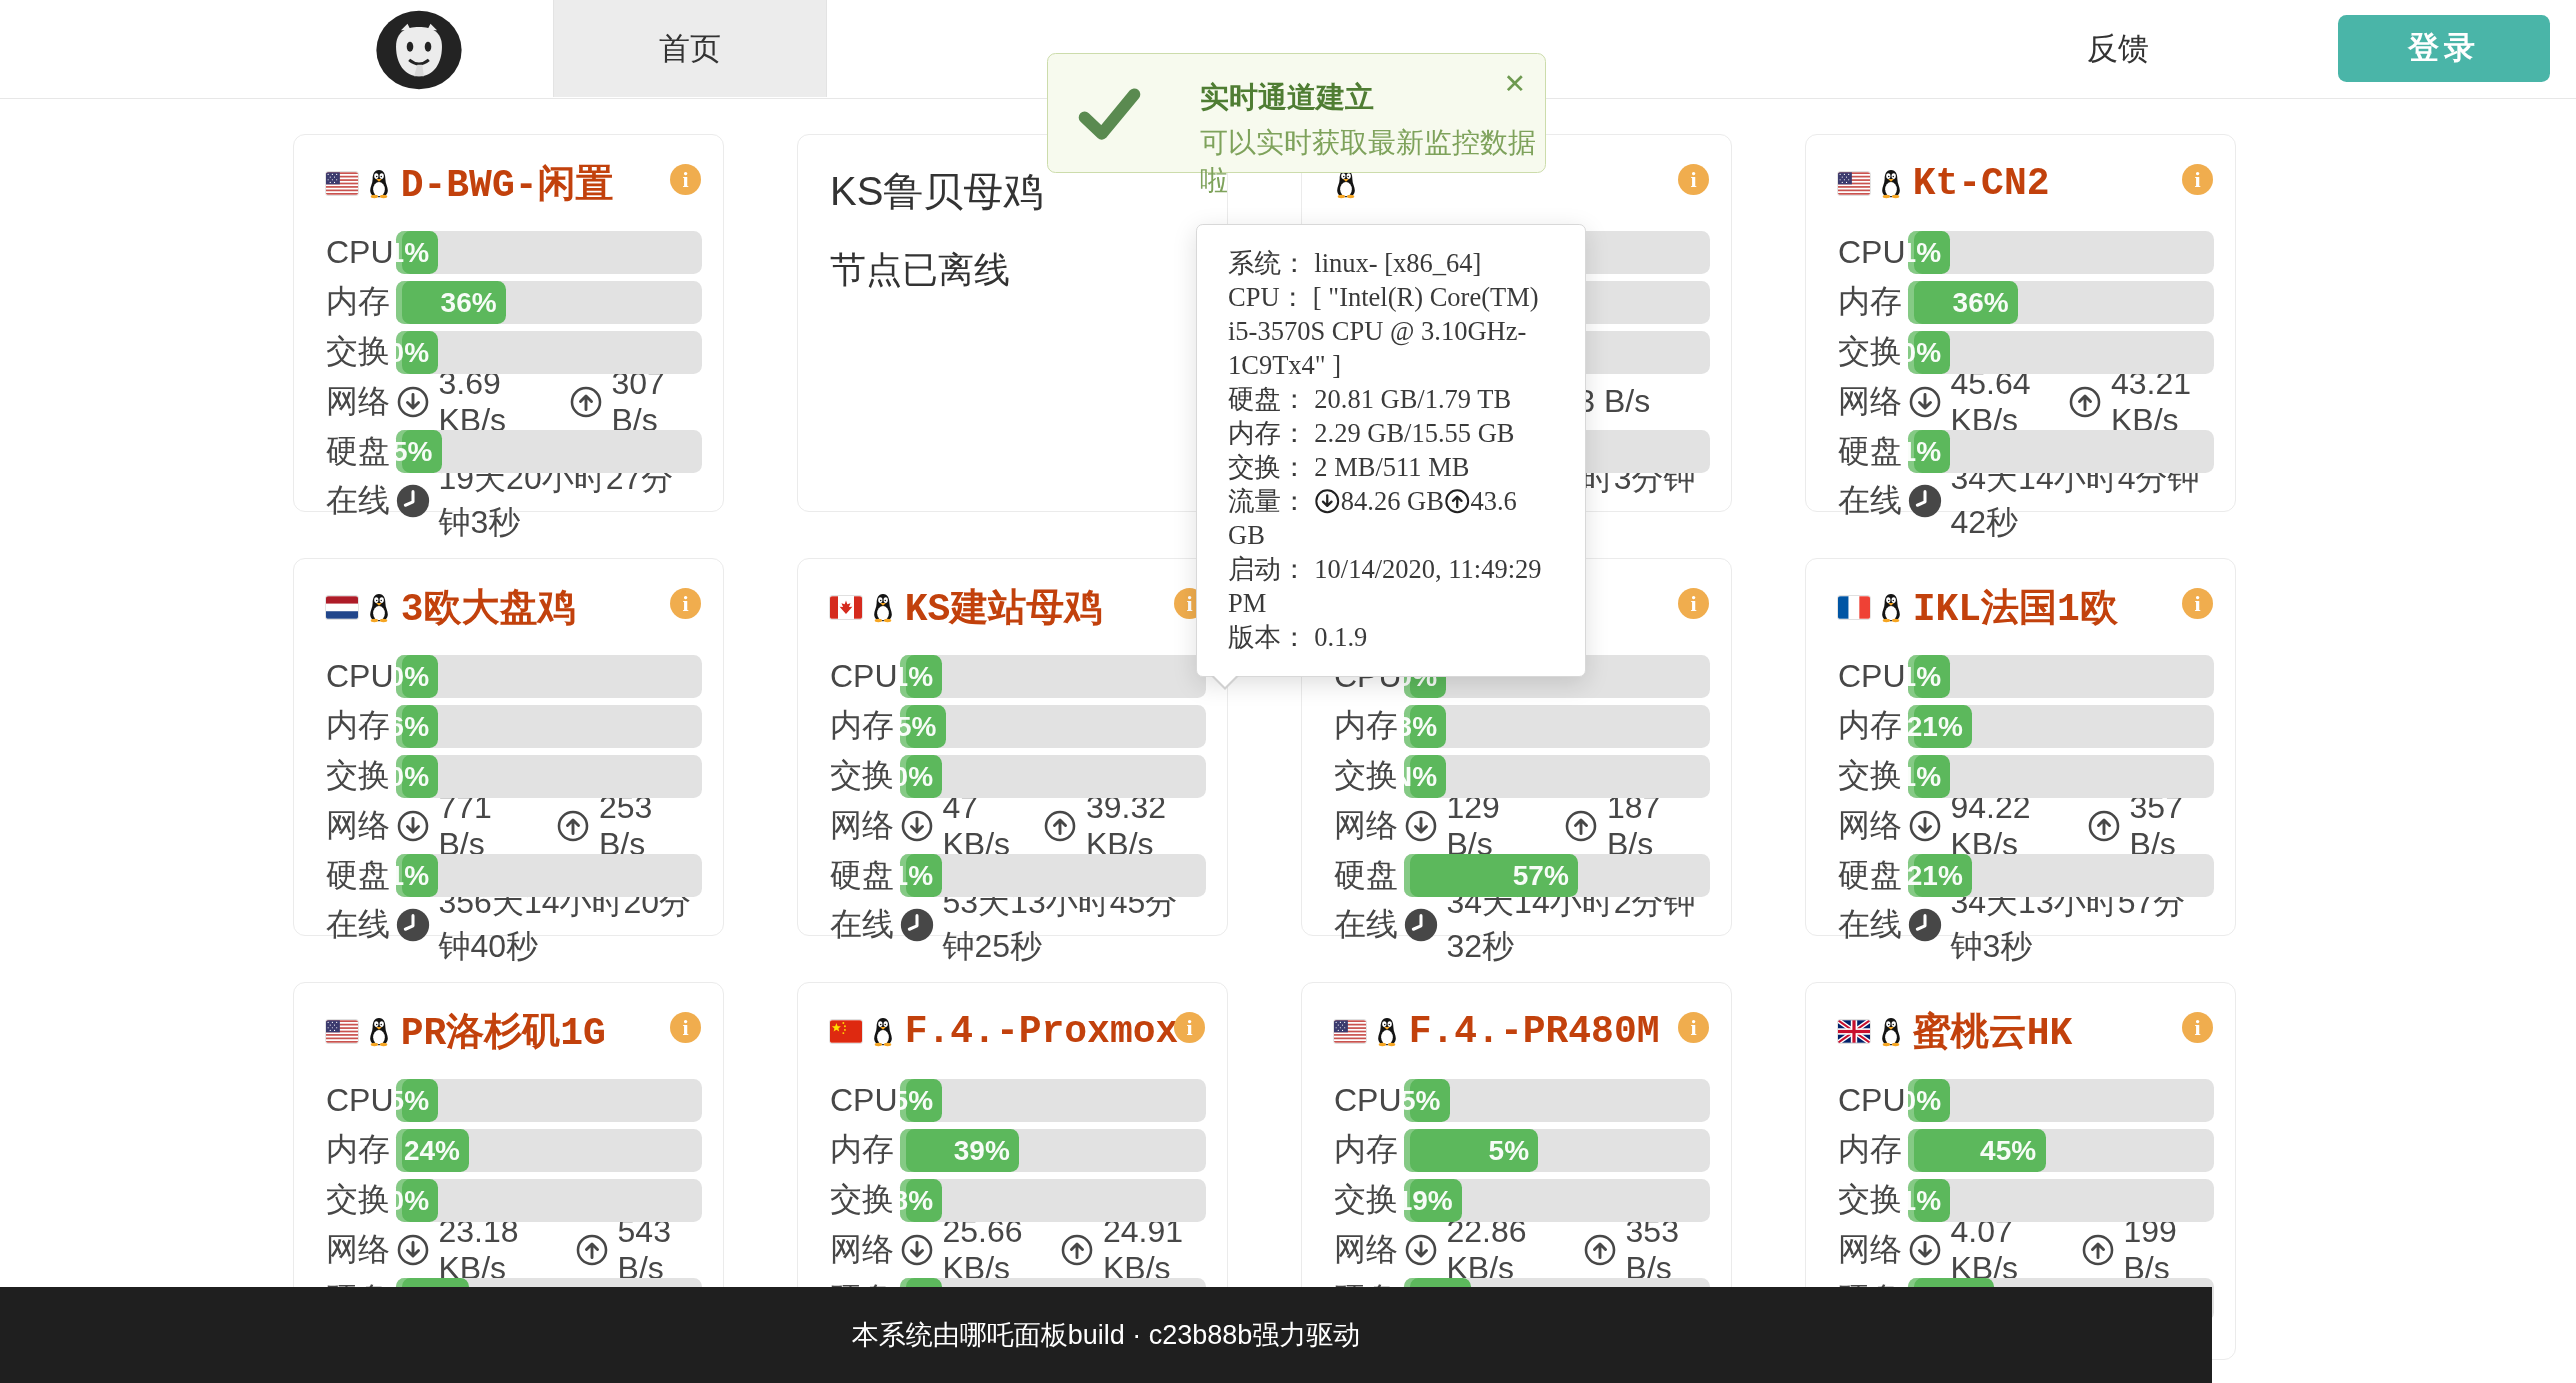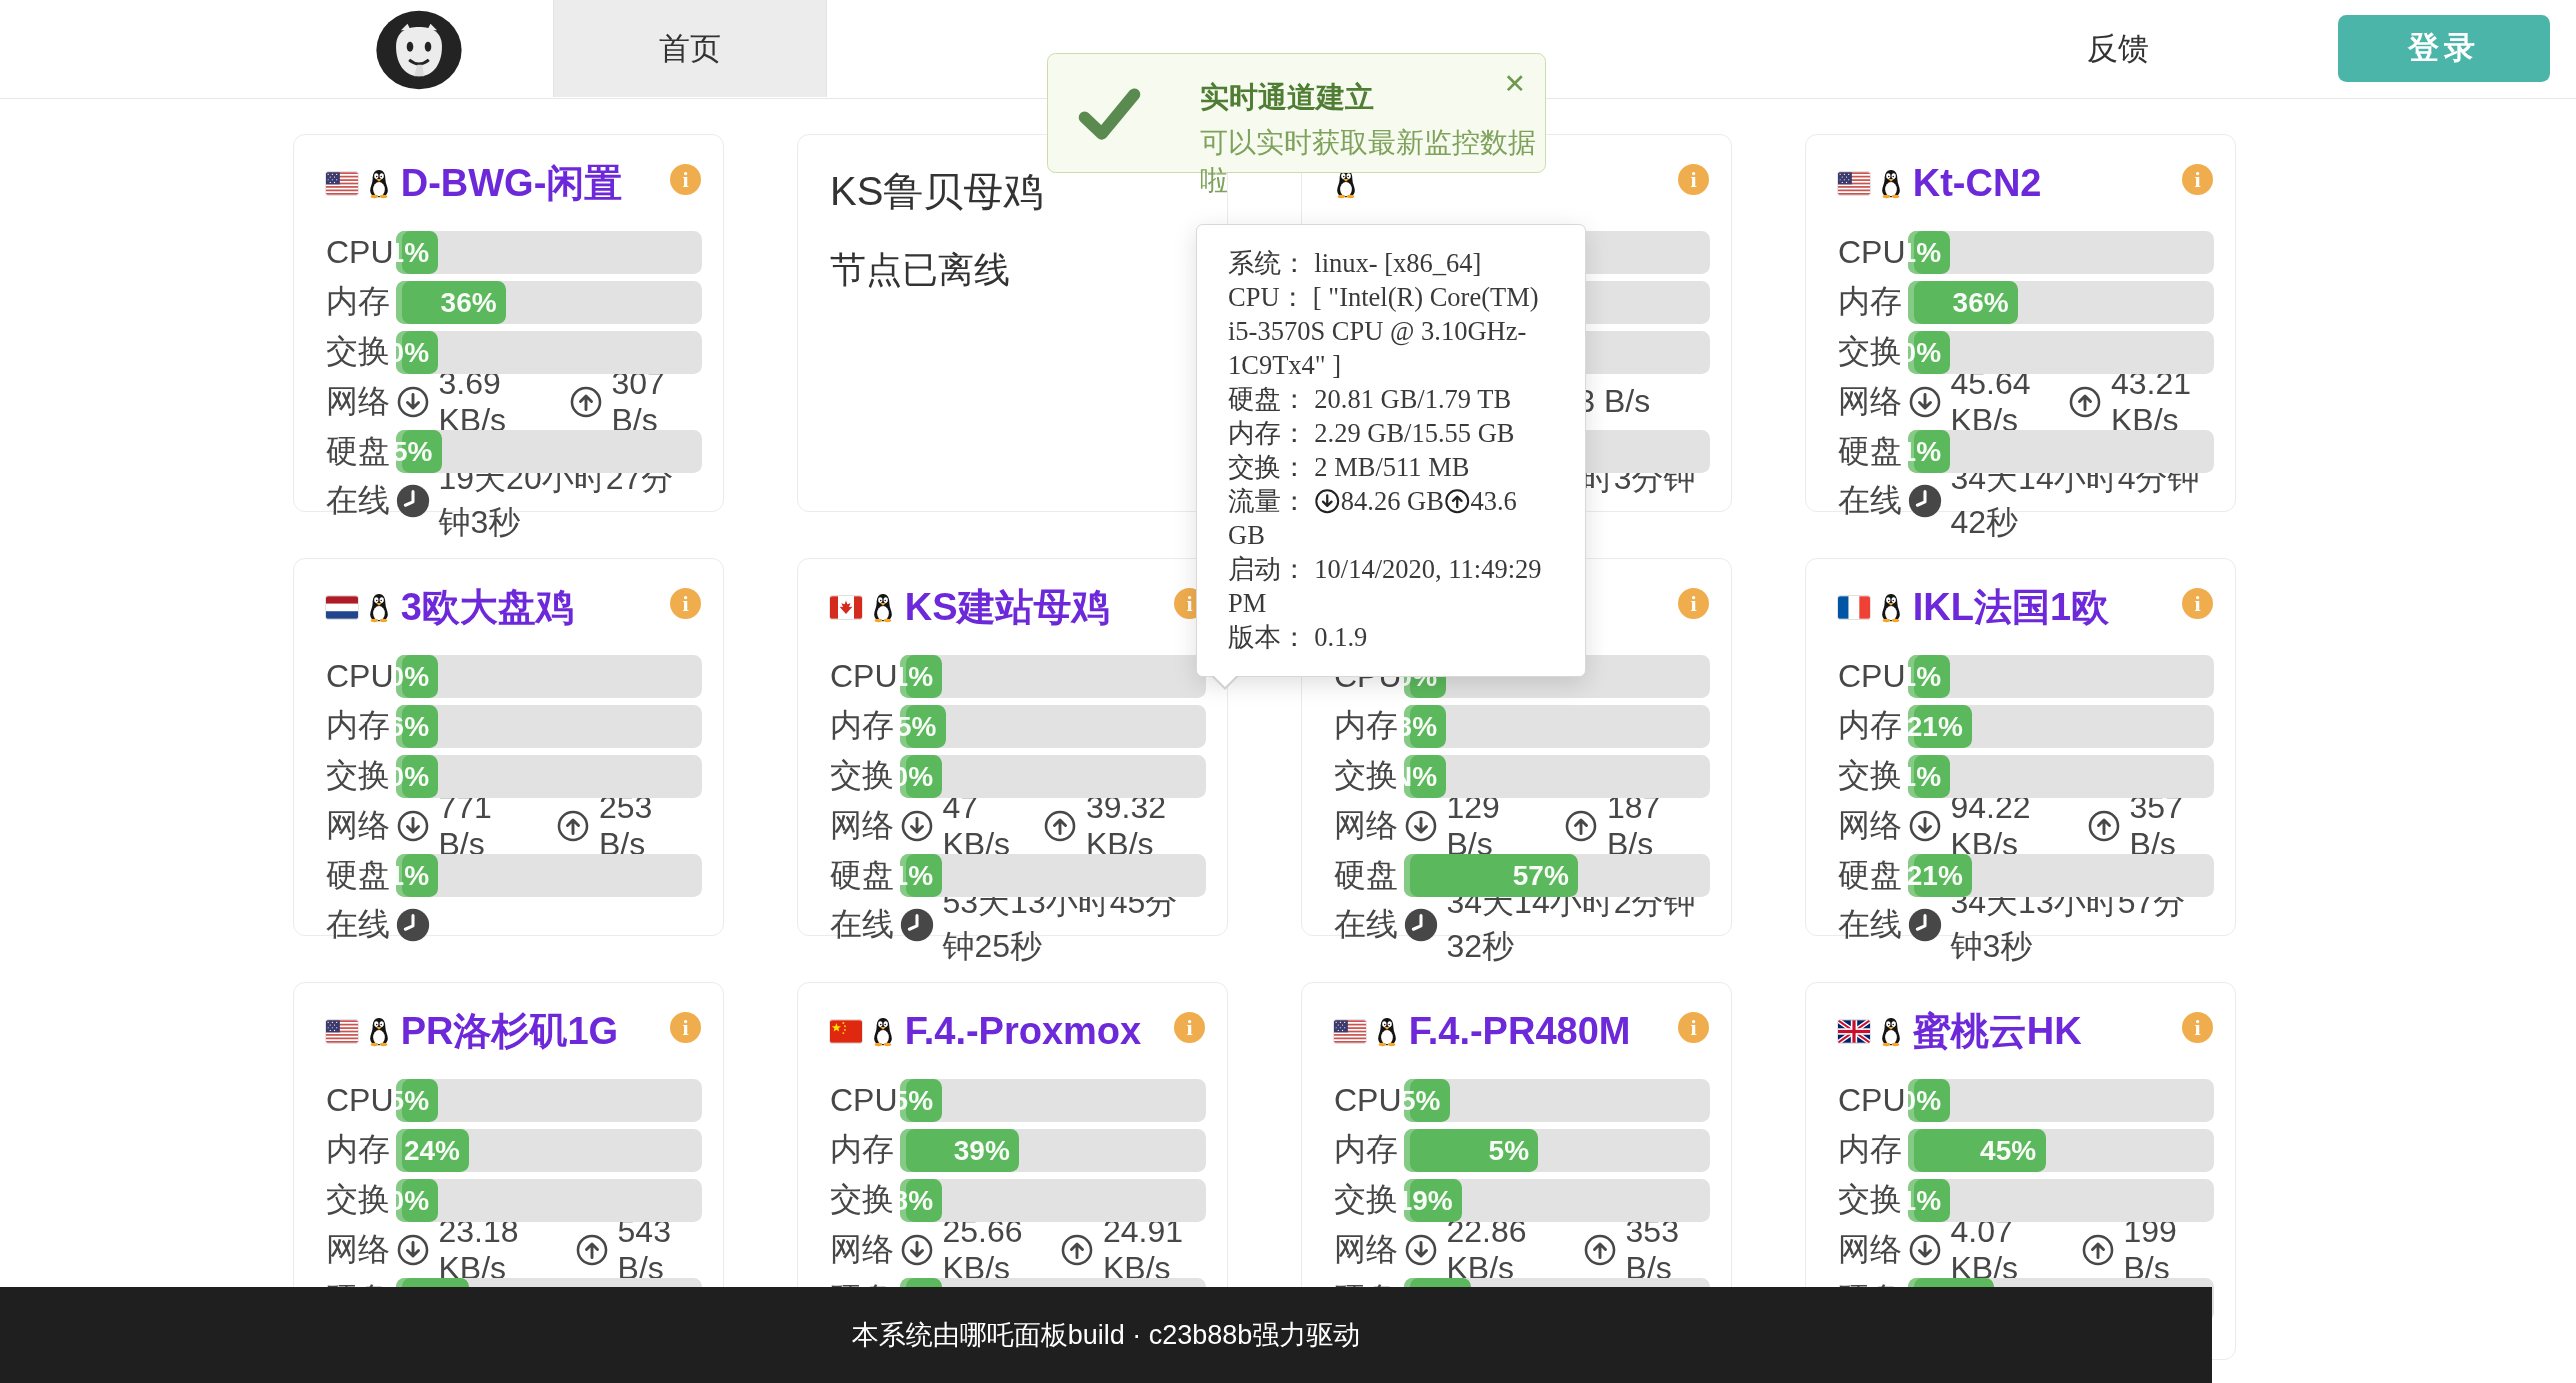--- a/index.html
+++ b/index.html
@@ -25,21 +25,21 @@
   .grid { position:absolute; left:293px; top:134px; width:1943px; display:grid;
     grid-template-columns:repeat(4,431px); column-gap:73px; row-gap:46px; grid-auto-rows:378px; z-index:1; }
   .card { position:relative; background:#fff; border:1.7px solid #ebebeb; border-radius:12px;
     padding:29px 21.4px 0 32px; }
   .card-head { display:flex; align-items:center; height:38px; margin-bottom:0; }
   .flag { width:32px; height:23px; border-radius:2.6px; overflow:hidden; margin-right:8.5px;
     box-shadow:0 0 0 0.9px rgba(0,0,0,.12); flex:0 0 auto; }
   .flag svg { display:block; width:100%; height:100%; }
   .tux { width:24px; height:31px; margin-right:10.2px; flex:0 0 auto; }
   .tux svg { display:block; width:100%; height:100%; }
-  .srv-name { font-size:38px; font-weight:bold; color:#6d28d9; white-space:nowrap; }
+  .srv-name { font-size:38px; font-weight:bold; color:#c2410c; white-space:nowrap;font-family:Liberation Mono, monospace; }
   .info-icon { position:absolute; top:29px; right:22px; width:31px; height:31px; border-radius:50%;
     background:var(--amber); color:#fff; font-family:"Liberation Serif","DejaVu Serif",serif;
     font-weight:bold; font-size:22px; display:flex; align-items:center; justify-content:center; cursor:pointer; }
   .stats { margin-top:29px; }
   .stat-row { display:flex; align-items:center; height:43px; margin-bottom:6.8px; }
   .stat-label { width:70px; font-size:32px; color:#474747; flex:0 0 auto; }
   .bar { flex:1; height:43px; background:var(--bar-bg); border-radius:8.5px; position:relative; }
   .fill { position:absolute; left:0; top:0; height:43px; background:var(--green); border-radius:8.5px;
     overflow:hidden; box-shadow:inset 6px 0 0 rgba(255,255,255,.25); }
   .fill-label { position:absolute; right:9.4px; top:0; line-height:43px; font-size:28px; font-weight:bold;
@@ -489,20 +489,21 @@
         </div>
         <div class="stat-row">
           <span class="stat-label">在线</span>
           <div class="txt-row">
             <span class="cicon">
               <svg viewBox="0 0 40 40">
                 <circle cx="20" cy="20" r="19" fill="#474747"></circle>
                 <path d="M20 9 L20 21 L11 25" fill="none" stroke="#fff" stroke-width="3.6" stroke-linecap="round" stroke-linejoin="round"></path>
               </svg>
             </span>
+            <span>356天14小时20分钟40秒</span>
           </div>
         </div>
       </div>
     </div>
     <div class="card">
       <div class="card-head">
         <span class="flag">
           <svg viewBox="0 0 60 42">
             <rect width="60" height="42" fill="#fff"></rect>
             <rect width="15" height="42" fill="#d52b1e"></rect>

